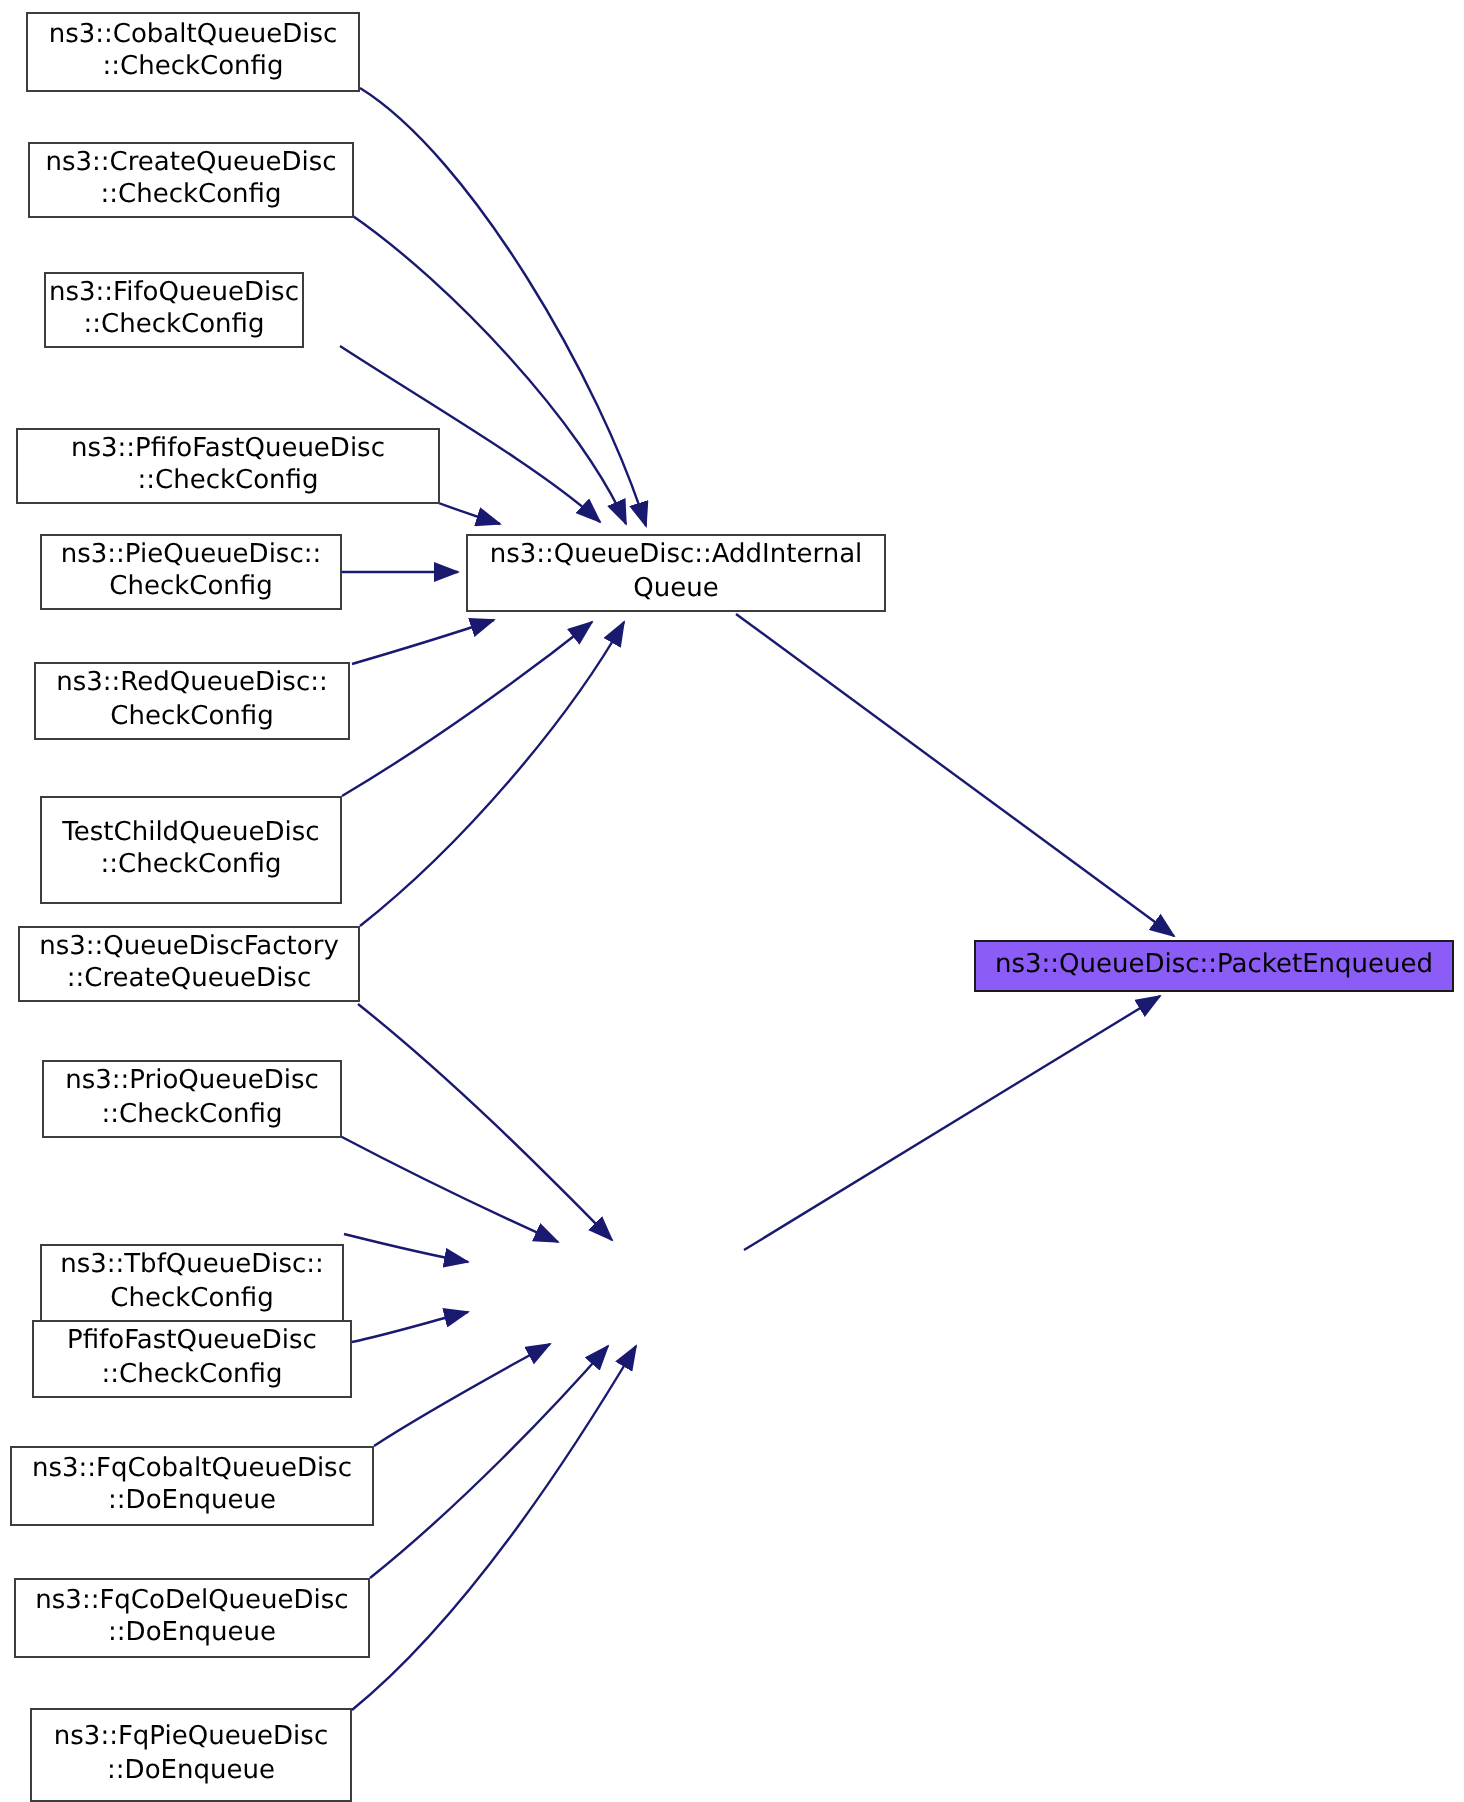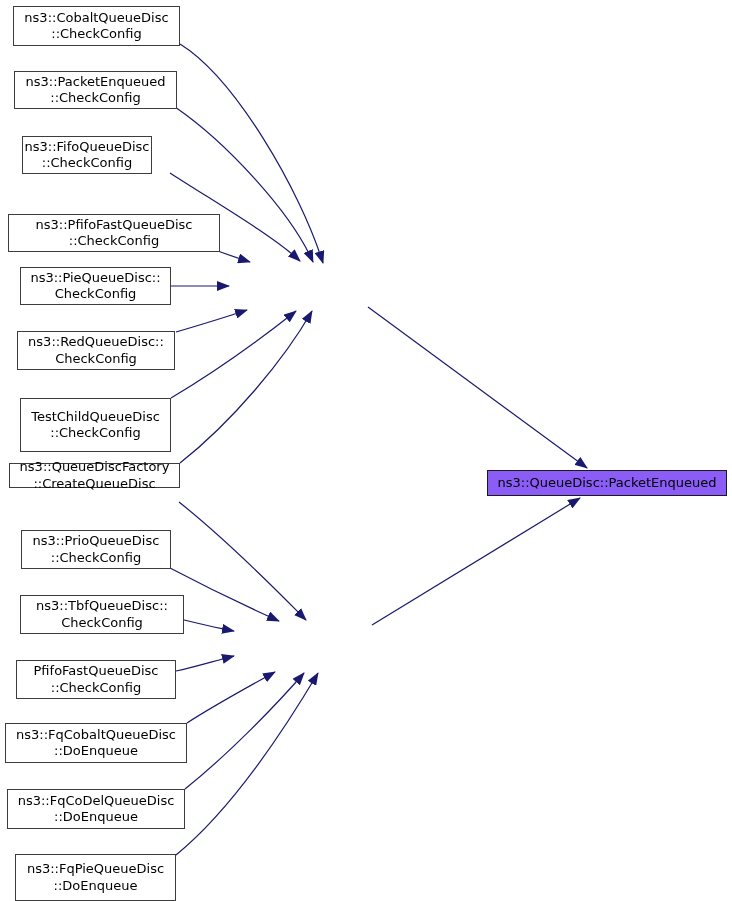--- a/index.html
+++ b/index.html
@@ -57,21 +57,21 @@
     <path class="edge" d="M176,855 C235,807 290,720 318,673" marker-end="url(#arrowhead)"></path>
     <path class="edge" d="M368,307 L587,468" marker-end="url(#arrowhead)"></path>
     <path class="edge" d="M372,625 L580,498" marker-end="url(#arrowhead)"></path>
   </svg>
 
   <div class="node" style="left:13px;top:6px;width:167px;height:40px">
     <span>ns3::CobaltQueueDisc</span>
     <span>::CheckConfig</span>
   </div>
   <div class="node" style="left:14px;top:71px;width:163px;height:38px">
-    <span>ns3::PacketEnqueued</span>
+    <span>ns3::CreateQueueDisc</span>
     <span>::CheckConfig</span>
   </div>
   <div class="node" style="left:22px;top:136px;width:130px;height:38px">
     <span>ns3::FifoQueueDisc</span>
     <span>::CheckConfig</span>
   </div>
   <div class="node" style="left:8px;top:214px;width:212px;height:38px">
     <span>ns3::PfifoFastQueueDisc</span>
     <span>::CheckConfig</span>
   </div>
@@ -80,45 +80,49 @@
     <span>CheckConfig</span>
   </div>
   <div class="node" style="left:17px;top:331px;width:158px;height:39px">
     <span>ns3::RedQueueDisc::</span>
     <span>CheckConfig</span>
   </div>
   <div class="node" style="left:20px;top:398px;width:151px;height:54px">
     <span>TestChildQueueDisc</span>
     <span>::CheckConfig</span>
   </div>
-  <div class="node" style="left:9px;top:463px;width:171px;height:25px">
+  <div class="node" style="left:9px;top:463px;width:171px;height:38px">
     <span>ns3::QueueDiscFactory</span>
     <span>::CreateQueueDisc</span>
   </div>
   <div class="node" style="left:21px;top:530px;width:150px;height:39px">
     <span>ns3::PrioQueueDisc</span>
     <span>::CheckConfig</span>
   </div>
-  <div class="node" style="left:20px;top:595px;width:164px;height:39px">
+  <div class="node" style="left:20px;top:622px;width:152px;height:39px">
     <span>ns3::TbfQueueDisc::</span>
     <span>CheckConfig</span>
   </div>
   <div class="node" style="left:16px;top:660px;width:160px;height:39px">
     <span>PfifoFastQueueDisc</span>
     <span>::CheckConfig</span>
   </div>
   <div class="node" style="left:5px;top:723px;width:182px;height:40px">
     <span>ns3::FqCobaltQueueDisc</span>
     <span>::DoEnqueue</span>
   </div>
   <div class="node" style="left:7px;top:789px;width:178px;height:40px">
     <span>ns3::FqCoDelQueueDisc</span>
     <span>::DoEnqueue</span>
   </div>
   <div class="node" style="left:15px;top:854px;width:161px;height:47px">
     <span>ns3::FqPieQueueDisc</span>
     <span>::DoEnqueue</span>
   </div>
+  <div class="node" style="left:233px;top:267px;width:210px;height:39px">
+    <span>ns3::QueueDisc::AddInternal</span>
+    <span>Queue</span>
+  </div>
   <div class="node highlight" style="left:487px;top:470px;width:240px;height:26px">
     <span>ns3::QueueDisc::PacketEnqueued</span>
   </div>
 
 </div>
 
 </body></html>

